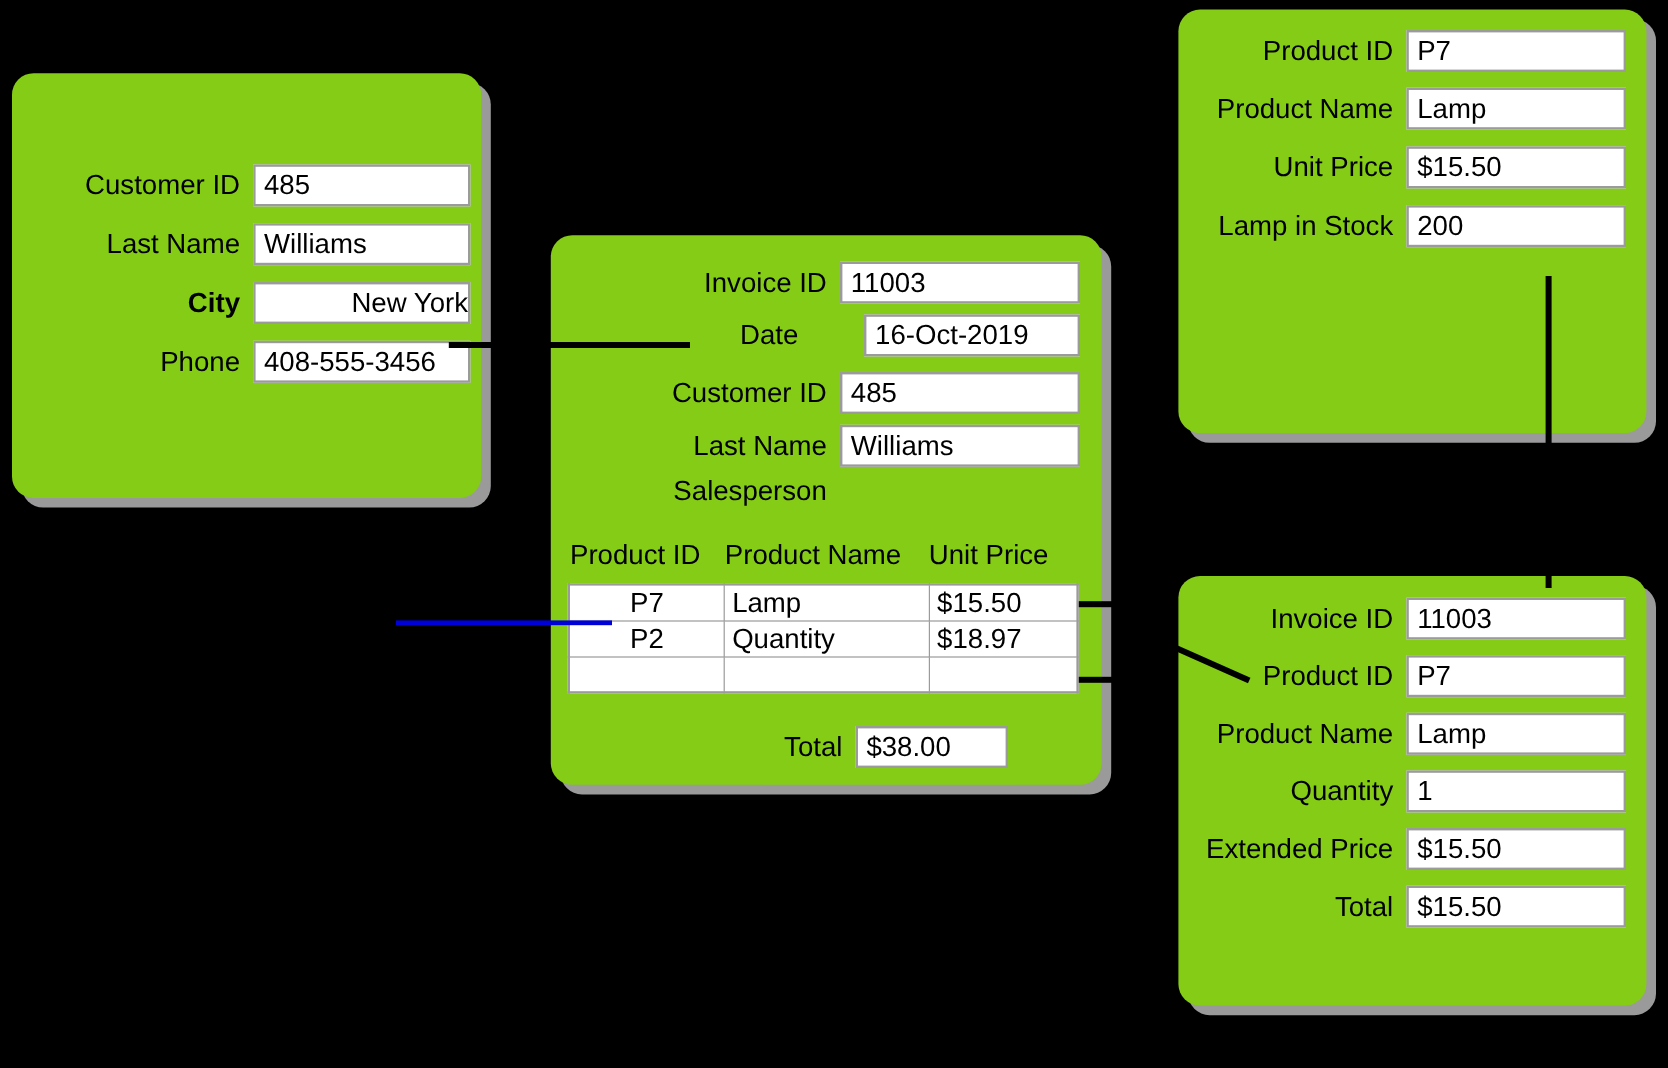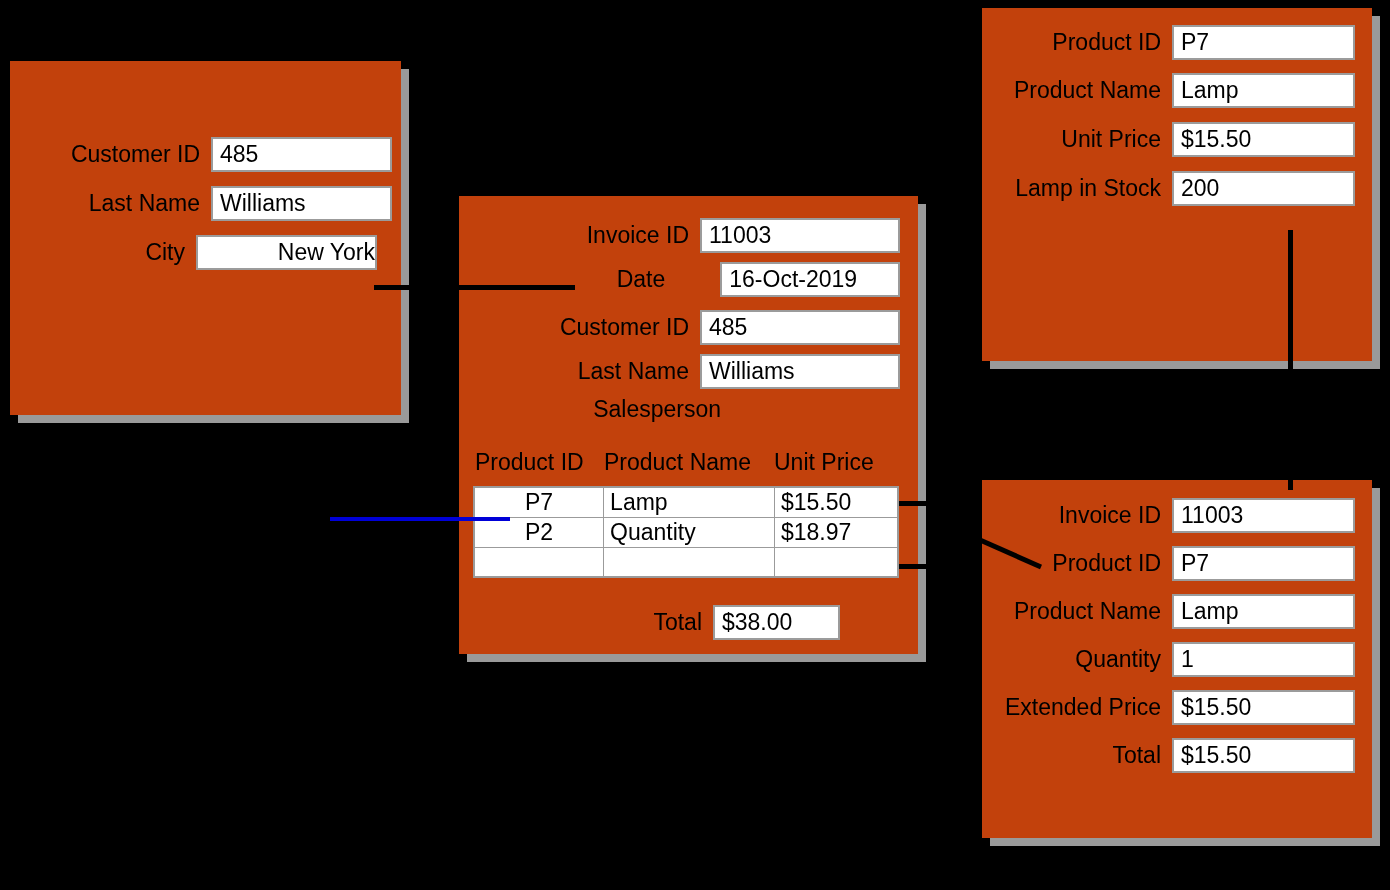--- a/index.html
+++ b/index.html
@@ -6,23 +6,24 @@
   html,body{margin:0;padding:0;background:#000;}
   body{
     width:1390px;height:890px;position:relative;overflow:hidden;
     font-family:"Liberation Sans","DejaVu Sans",sans-serif;
     -webkit-font-smoothing:antialiased;
   }
   #stage{position:absolute;left:0;top:0;width:1390px;height:890px;background:#000;}
 
   
   .card{
-    position:absolute;background:#c2410c;box-sizing:border-box;
+    position:absolute;background:#84cc16;box-sizing:border-box;
     box-shadow:8px 8px 0 0 #9a9a9a;
     z-index:4;
+    border-radius:18px;
   }
   .card-inner{position:absolute;left:0;top:0;right:0;bottom:0;}
 
   
   .frow{position:absolute;display:flex;align-items:center;}
   .flabel{
     text-align:right;color:#000;font-size:23px;line-height:23px;
     white-space:nowrap;padding-right:11px;box-sizing:border-box;
   }
   .fbox{
@@ -85,26 +86,32 @@
       </div>
 
       <div class="frow" style="left:0px;top:125px;width:382px;">
         <div class="flabel" style="width:201px;">Last Name</div>
         <div class="fbox" style="width:181px;">
           <span class="fval">Williams</span>
         </div>
       </div>
 
       <div class="frow" style="left:0px;top:174px;width:382px;">
-        <div class="flabel" style="width:186px;">City</div>
+        <div class="flabel" style="width:201px;font-weight:bold;">City</div>
         <div class="fbox" style="width:181px;justify-content:flex-end;">
           <span class="fval">New York</span>
         </div>
       </div>
 
+      <div class="frow" style="left:0px;top:223px;width:382px;">
+        <div class="flabel" style="width:201px;">Phone</div>
+        <div class="fbox" style="width:181px;">
+          <span class="fval">408-555-3456</span>
+        </div>
+      </div>
 
     </div>
   </div>
 
   <div class="card" style="left:459px;top:196px;width:459px;height:458px;">
     <div class="card-inner">
 
       <div class="frow" style="left:0px;top:22px;width:441px;">
         <div class="flabel" style="width:241px;">Invoice ID</div>
         <div class="fbox" style="width:200px;">
@@ -127,21 +134,21 @@
       </div>
 
       <div class="frow" style="left:0px;top:158px;width:441px;">
         <div class="flabel" style="width:241px;">Last Name</div>
         <div class="fbox" style="width:200px;">
           <span class="fval">Williams</span>
         </div>
       </div>
 
       <div class="frow" style="left:0px;top:202px;width:441px;">
-        <div class="flabel" style="width:241px;margin-left:32px;">Salesperson</div>
+        <div class="flabel" style="width:241px;">Salesperson</div>
       </div>
 
       <div class="lt-heads" style="left:0;top:255px;width:441px;height:28px;">
         <div class="lt-head" style="left:16px;top:0;">Product ID</div>
         <div class="lt-head" style="left:145px;top:0;">Product Name</div>
         <div class="lt-head" style="left:315px;top:0;">Unit Price</div>
       </div>
 
       <table class="lt" style="left:14px;top:290px;width:426px;">
         <tbody>

